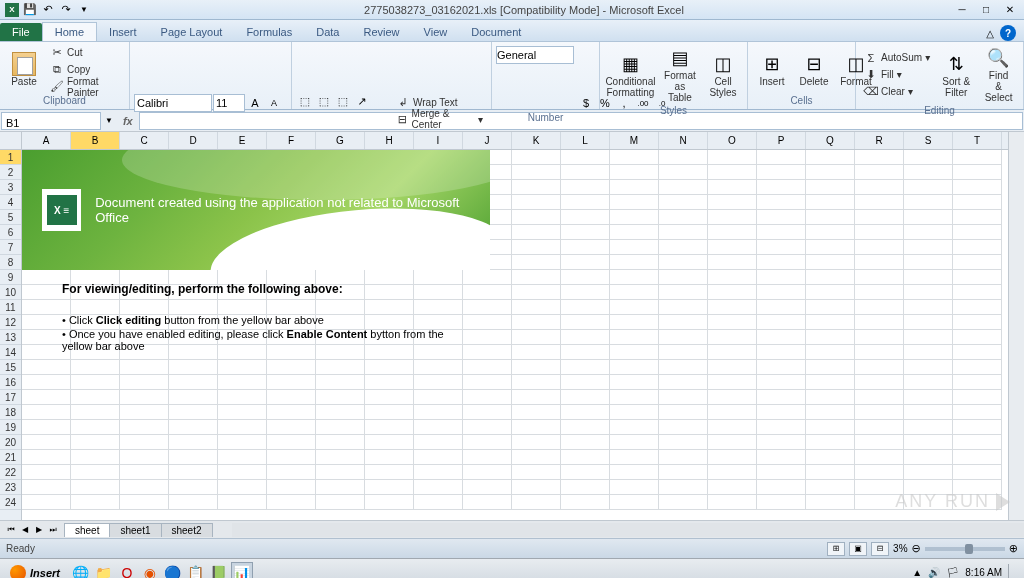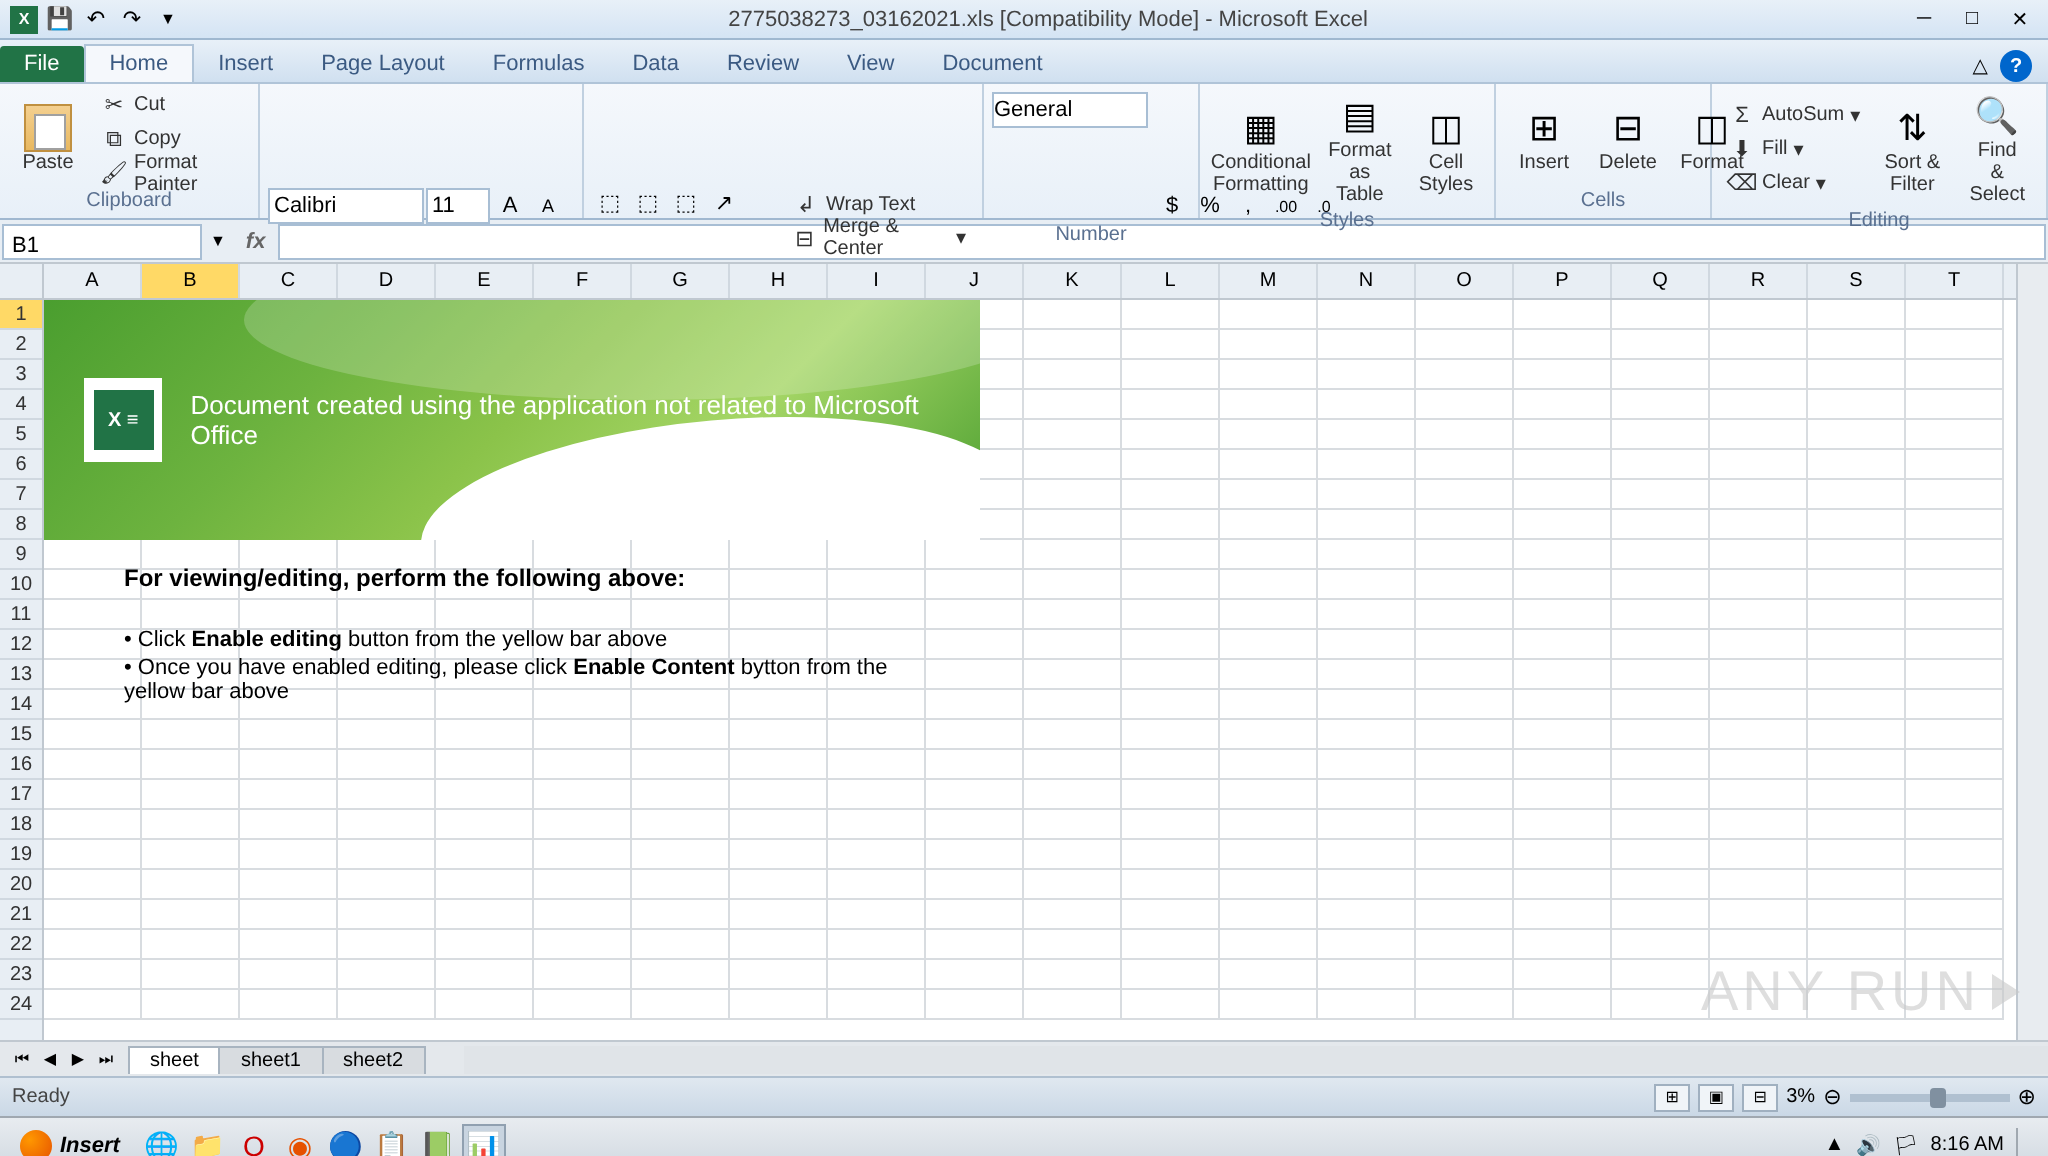--- a/index.html
+++ b/index.html
@@ -97,21 +97,21 @@
 
 
 .taskbar { height: 28px; background: linear-gradient(#e8ecf0, #d0d8e0); display: flex; align-items: center; border-top: 1px solid #a0a8b0; }
 .start-btn { padding: 2px 10px; display: flex; align-items: center; gap: 4px; font-size: 11px; font-weight: bold; font-style: italic; }
 .start-orb { width: 16px; height: 16px; border-radius: 50%; background: radial-gradient(circle at 30% 30%, #ff9800, #e65100); }
 .task-icons { display: flex; gap: 1px; }
 .task-icon { width: 22px; height: 22px; display: flex; align-items: center; justify-content: center; font-size: 14px; border: 1px solid transparent; }
 .task-icon.active { background: #c8d4e0; border: 1px solid #90a0b0; }
 .tray { margin-left: auto; display: flex; align-items: center; gap: 6px; padding-right: 8px; font-size: 10px; }
 
-.watermark { position: absolute; right: 14px; bottom: 66px; font-size: 28px; color: rgba(200,200,200,0.6); font-weight: 300; letter-spacing: 2px; display: flex; align-items: center; gap: 6px; }
+.watermark { position: absolute; right: 14px; bottom: 66px; font-size: 18px; color: rgba(200,200,200,0.6); font-weight: 300; letter-spacing: 2px; display: flex; align-items: center; gap: 6px; }
 .watermark-play { width: 0; height: 0; border-left: 14px solid rgba(200,200,200,0.6); border-top: 9px solid transparent; border-bottom: 9px solid transparent; }
 
 .paste-icon-svg { width: 24px; height: 24px; background: linear-gradient(#f4d090, #e8b860); border: 1px solid #c09040; position: relative; }
 .paste-icon-svg::after { content: ''; position: absolute; top: 4px; left: 4px; width: 14px; height: 16px; background: #fff; border: 1px solid #a0a0a0; }
 </style>
 </head>
 <body>
 
 <div class="titlebar">
   <div class="qat">
@@ -891,21 +891,21 @@
         </div>
       <div class="doc-overlay">
         <div class="green-banner">
           <div class="xl-logo">
               <div class="xl-logo-inner">X ≡</div>
             </div>
           <div class="banner-text">Document created using the application not related to Microsoft Office</div>
         </div>
         <div class="instructions">
           <div class="inst-title">For viewing/editing, perform the following above:</div>
-          <div class="inst-line"><span>• Click </span><b>Enable editing</b><span> button from the yellow bar above</span></div>
+          <div class="inst-line"><span>• Click </span><b>Click editing</b><span> button from the yellow bar above</span></div>
           <div class="inst-line"><span>• Once you have enabled editing, please click </span><b>Enable Content</b><span> bytton from the yellow bar above</span></div>
         </div>
       </div>
     </div>
   </div>
   <div class="vscroll"></div>
 </div>
 
 <div class="sheet-bar">
   <div class="sheet-nav">

